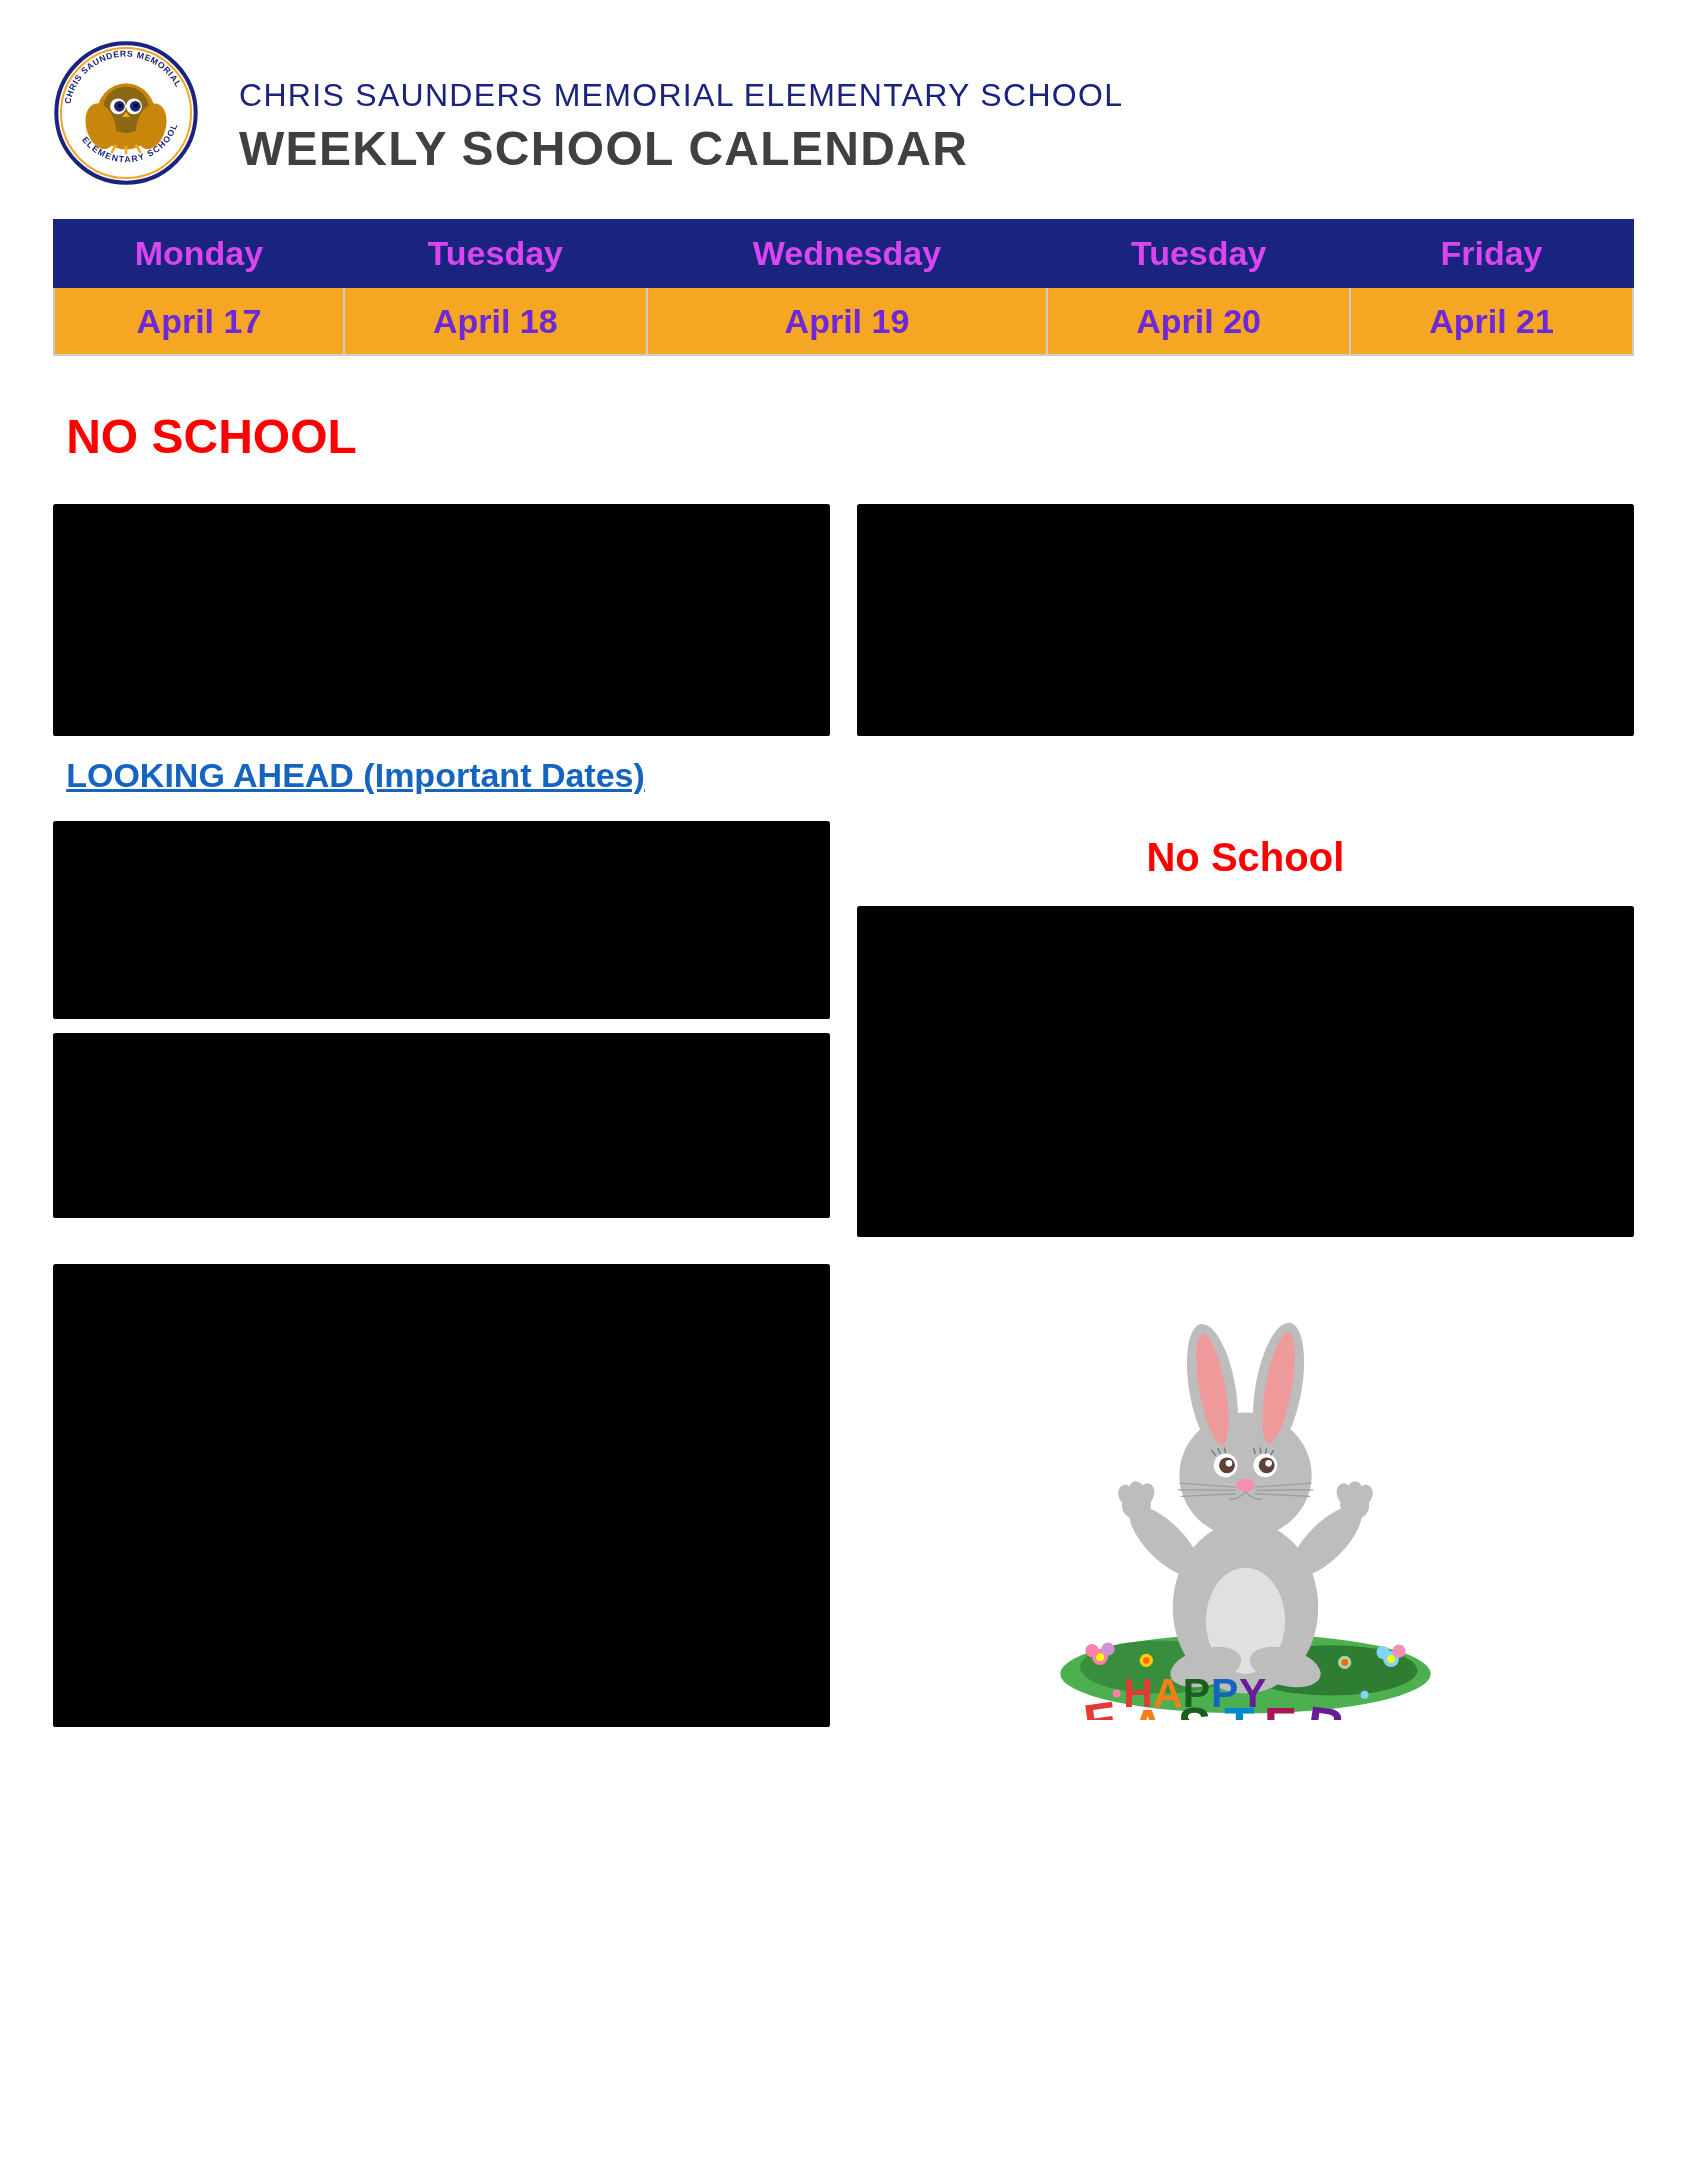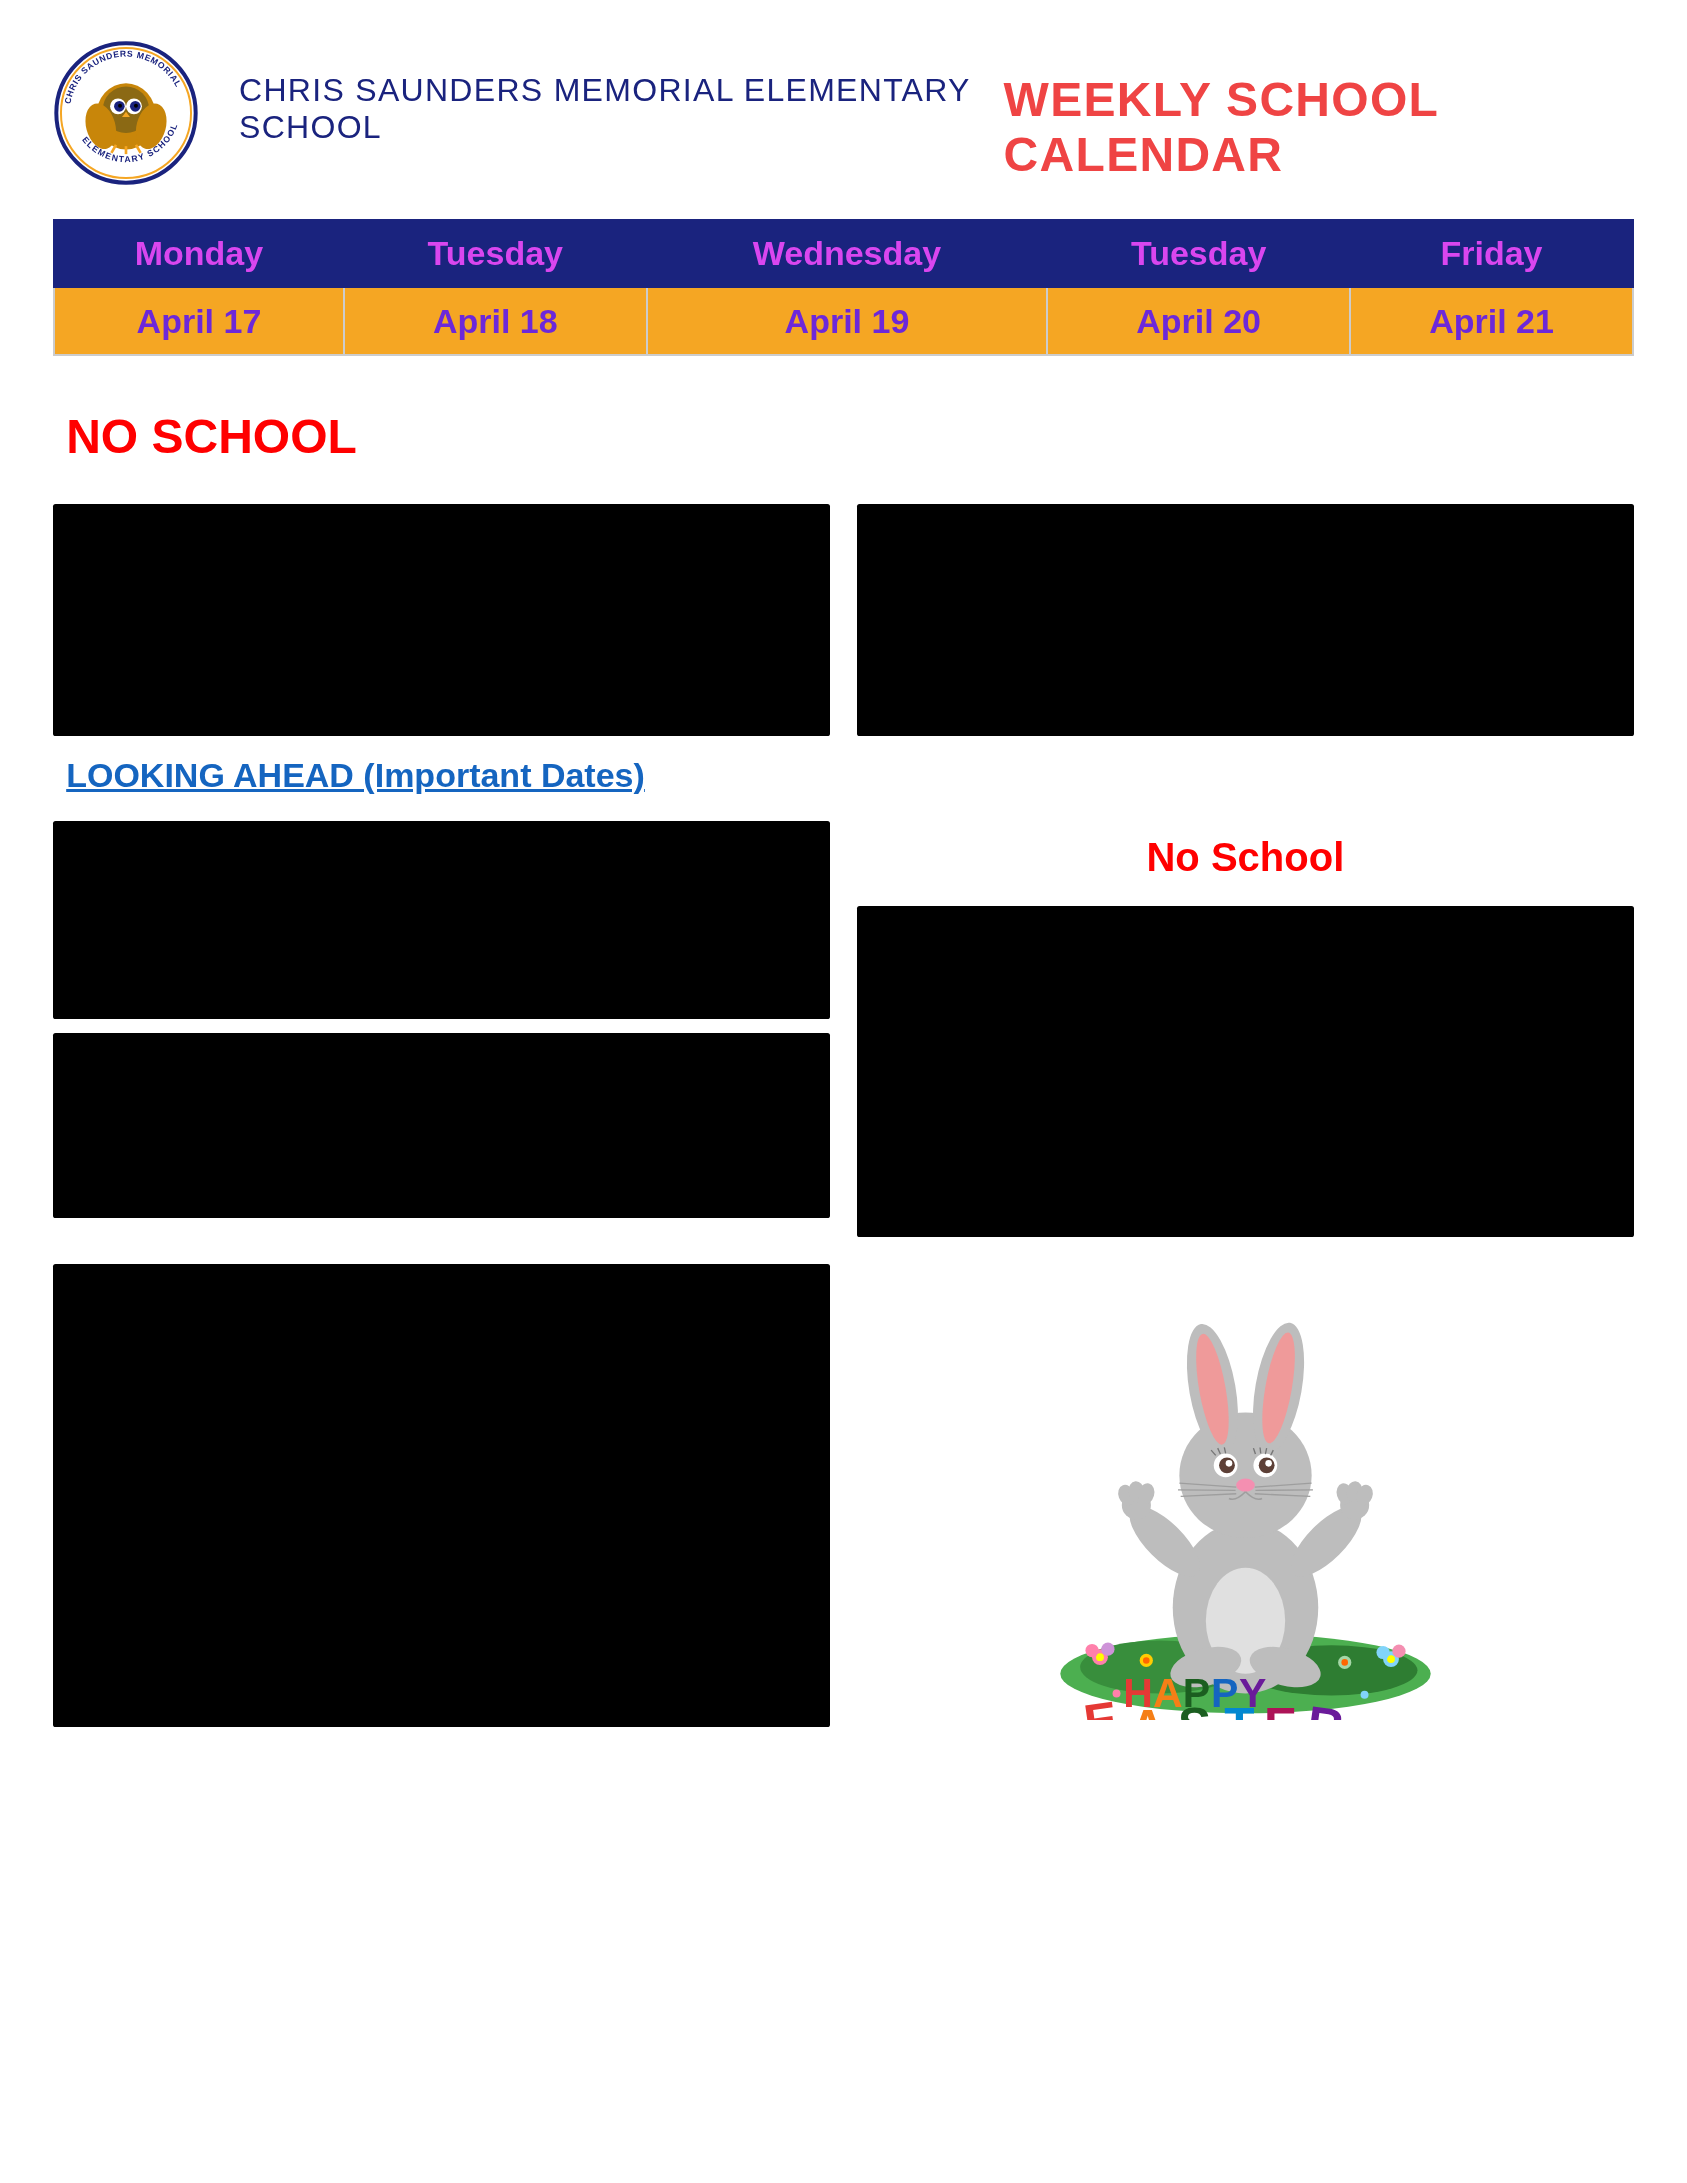--- a/index.html
+++ b/index.html
@@ -29,37 +29,37 @@
       flex-shrink: 0;
     }
 
     .logo-svg {
       width: 146px;
       height: 146px;
     }
 
     .header-text {
       display: flex;
-      flex-direction: row;
+      flex-direction: column;
       justify-content: center;
       margin-top: 27px;
     }
 
     .school-name {
       font-size: 32px;
       color: #1a237e;
       font-family: Arial, sans-serif;
       letter-spacing: 1.3px;
       margin-bottom: 6.6px;
       font-weight: normal;
     }
 
     .calendar-title {
       font-size: 48px;
-      color: #ef4444;
+      color: #404040;
       font-weight: 900;
       font-family: Arial, sans-serif;
       letter-spacing: 1.3px;
     }
 
     .calendar-table {
       width: 100%;
       border-collapse: collapse;
       margin-bottom: 40px;
     }

